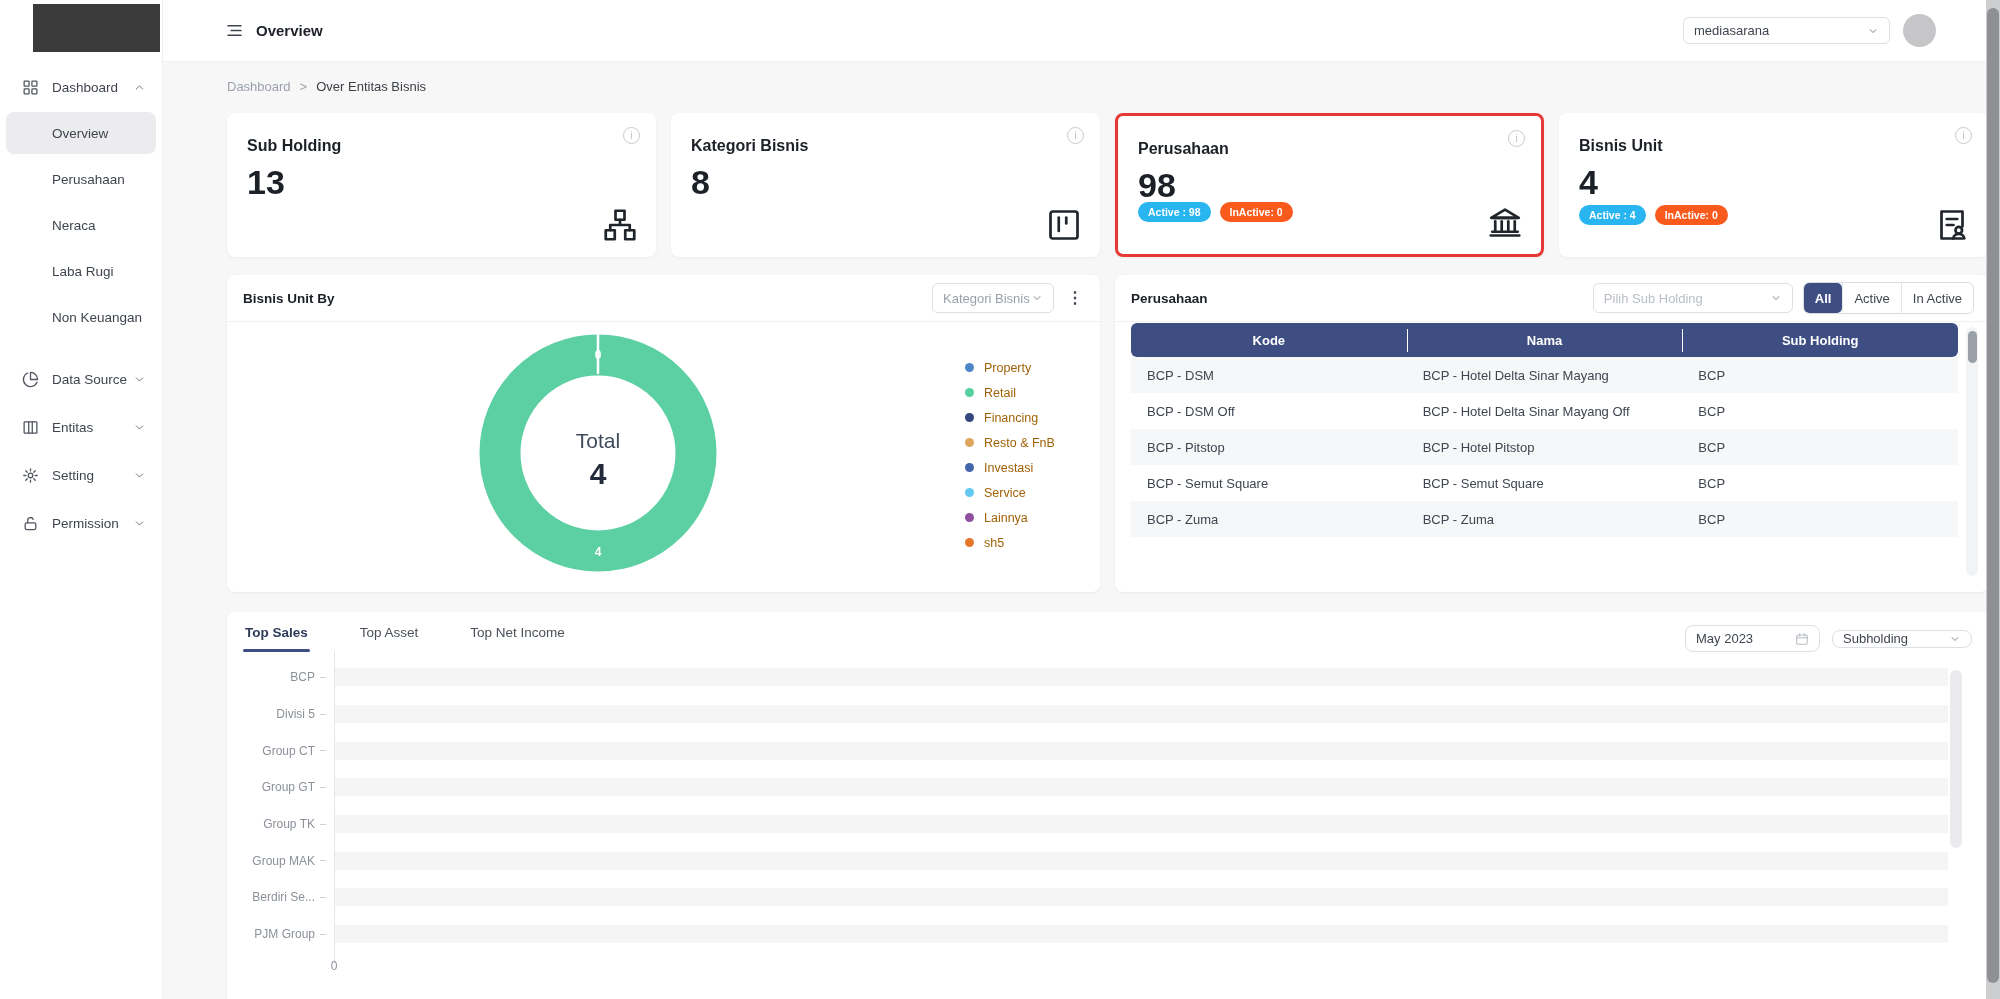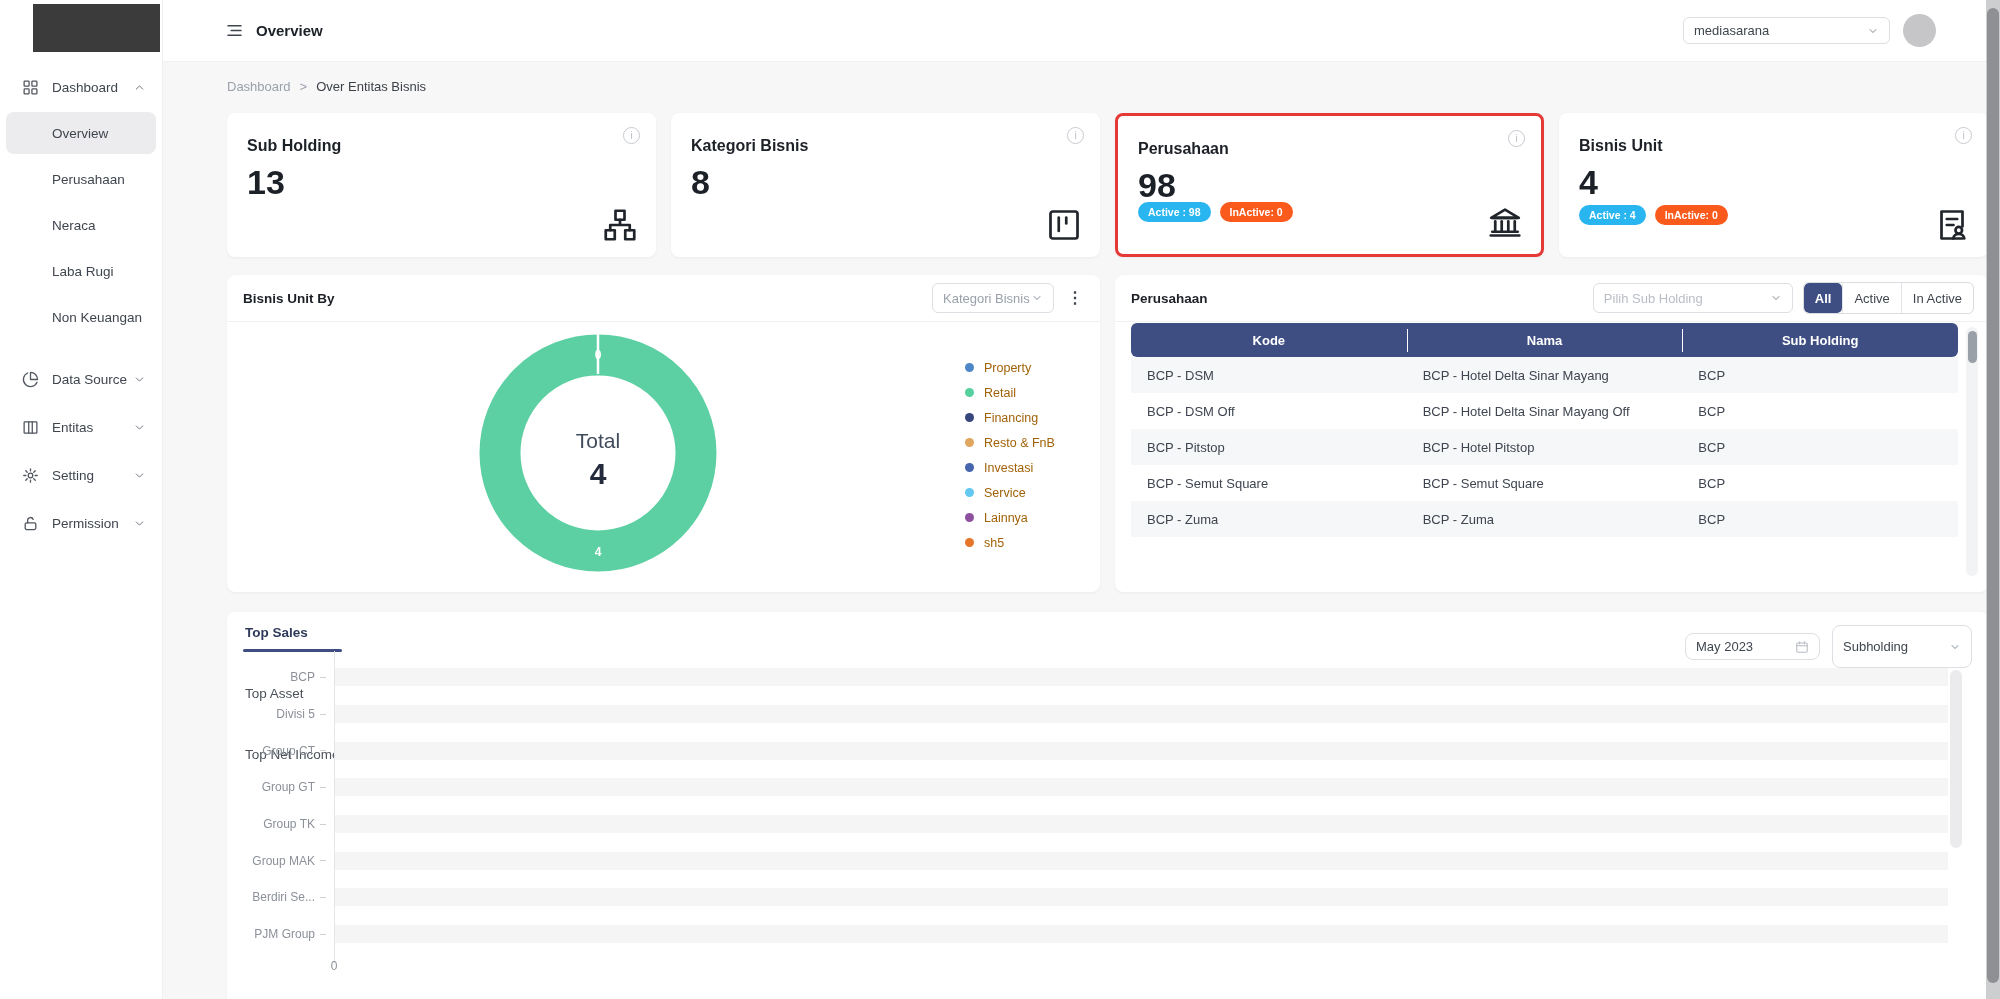--- a/index.html
+++ b/index.html
@@ -96,31 +96,31 @@
   .th{flex:1;text-align:center;color:#fff;font-size:13px;font-weight:600;position:relative;}
   .th + .th::before{content:"";position:absolute;left:0;top:-4px;bottom:-4px;width:1px;background:#fff;}
   .tr{display:flex;height:36px;align-items:center;}
   .tr:nth-child(odd){background:#f6f7f8;}
   .td{flex:1;font-size:13px;color:#3f4550;padding-left:16px;box-sizing:border-box;white-space:nowrap;}
   .tbl-scroll{position:absolute;right:10px;top:52px;bottom:16px;width:12px;background:#f2f3f5;border-radius:6px;}
   .tbl-thumb{position:absolute;left:1.5px;top:4px;width:9px;height:32px;background:#9aa0a8;border-radius:5px;}
 
   
   .tabs-row{display:flex;align-items:flex-start;padding:13px 16px 0;position:relative;}
-  .tabs{display:flex;gap:34px;padding-left:2px;flex-direction:column;}
+  .tabs{display:flex;gap:52px;padding-left:2px;}
   .tab{font-size:13.5px;color:#4a5159;padding-bottom:12px;position:relative;}
   .tab.active{color:#2e3a58;font-weight:700;}
   .tab.active::after{content:"";position:absolute;left:-2px;right:-2px;bottom:0;height:3px;
                      background:#3e4e82;border-radius:2px;}
   .bottom-controls{margin-left:auto;display:flex;gap:12px;align-items:center;}
   .date-box{width:135px;height:27px;border:1px solid #dcdfe3;border-radius:8px;display:flex;
             align-items:center;justify-content:space-between;padding:0 10px;font-size:13px;
             color:#3f454e;box-sizing:border-box;background:#fff;}
   .date-box .ic{width:14px;height:14px;color:#b7bbc2;}
-  .sub-select{width:140px;height:43px;border-radius:8px;}
+  .sub-select{width:140px;height:18px;border-radius:8px;}
 
   
   .chart{position:absolute;left:18px;right:40px;top:47px;}
   .bar-row{display:flex;align-items:center;height:36.7px;}
   .bar-label{width:70px;text-align:right;font-size:12px;color:#8b9099;flex:none;white-space:nowrap;}
   .bar-tick{width:19px;flex:none;display:flex;align-items:center;padding-left:5px;box-sizing:border-box;}
   .bar-tick i{display:block;width:6px;height:1px;background:#cdd0d4;}
   .bar-track{flex:1;height:18px;background:#f5f5f6;}
   .axis-line{position:absolute;left:89px;top:-8px;width:1px;height:312px;background:#e4e6e9;}
   .zero-label{position:absolute;left:76px;top:300px;width:26px;text-align:center;font-size:12px;color:#8b9099;}

